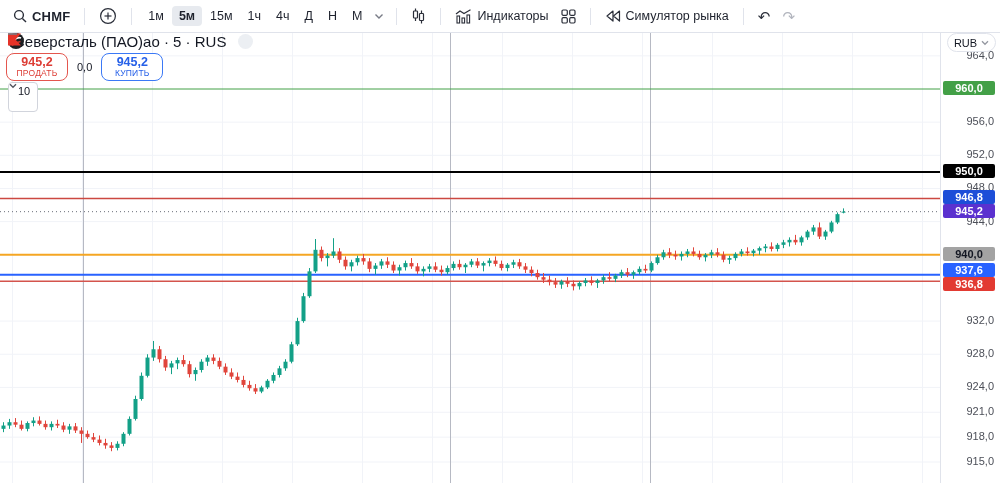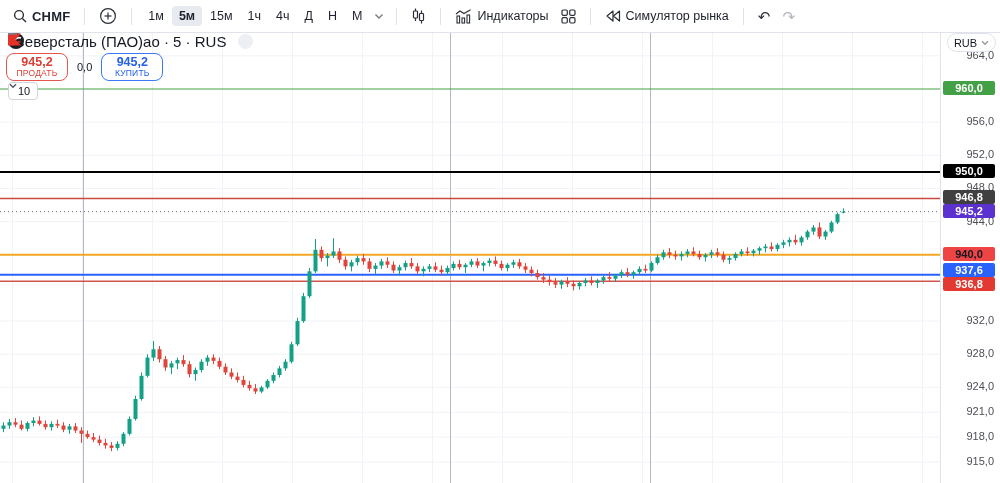--- a/index.html
+++ b/index.html
@@ -50,21 +50,21 @@
     display:flex;flex-direction:column;align-items:center;justify-content:center;line-height:1.15;
     font-family:"Liberation Sans","DejaVu Sans",sans-serif;padding:0;
   }
   .trade-btn .p{font-size:12.5px;font-weight:700;}
   .trade-btn .t{font-size:8.5px;letter-spacing:.2px;}
   .sell{border:1px solid #e4564e;color:#dd3d35;}
   .buy{border:1px solid #3b79f6;color:#2660e8;}
   .spread{font-size:11px;color:#131722;}
   
   .lot{
-    position:absolute;top:54px;left:8px;height:16px;padding:0 7px 0 5px;background:#fff;
+    position:absolute;top:54px;left:8px;height:16px;padding:0 7px 12px 5px;background:#fff;
     border:1px solid #d1d4dc;border-radius:4px;display:flex;align-items:center;gap:4px;
     font-size:11px;color:#131722;z-index:20;cursor:pointer;
   }
   
   .axis{
     position:absolute;top:28px;left:940px;width:60px;height:455px;background:#fff;
     border-left:1px solid #e0e3eb;font-size:11px;z-index:10;cursor:ns-resize;
   }
   .tick{position:absolute;right:7px;color:#4c4f58;z-index:1;white-space:nowrap;}
   .pbadge{
@@ -559,18 +559,18 @@
     <div class="tick" style="top: 153.467px;">948,0</div>
     <div class="tick" style="top: 186.622px;">944,0</div>
     <div class="tick" style="top: 286.089px; margin-left: 28px;">932,0</div>
     <div class="tick" style="top: 319.245px;">928,0</div>
     <div class="tick" style="top: 352.4px;">924,0</div>
     <div class="tick" style="top: 377.267px;">921,0</div>
     <div class="tick" style="top: 402.134px;">918,0</div>
     <div class="tick" style="top: 427px;">915,0</div>
     <div class="pbadge" style="top: 53px; background: rgb(67, 160, 71); color: rgb(255, 255, 255);">960,0</div>
     <div class="pbadge" style="top: 135.889px; background: rgb(0, 0, 0); color: rgb(255, 255, 255);">950,0</div>
-    <div class="pbadge" style="top: 162.413px; background: #404040; color: rgb(255, 255, 255);">946,8</div>
+    <div class="pbadge" style="top: 162.413px; background: #1d4ed8; color: rgb(255, 255, 255);">946,8</div>
     <div class="pbadge" style="top: 175.676px; background: rgb(91, 49, 207); color: rgb(255, 255, 255);">945,2</div>
-    <div class="pbadge" style="top: 218.778px; background: #ef4444; color: rgb(19, 23, 34);">940,0</div>
+    <div class="pbadge" style="top: 218.778px; background: #a3a3a3; color: rgb(19, 23, 34);">940,0</div>
     <div class="pbadge" style="top: 234.671px; background: rgb(41, 98, 255); color: rgb(255, 255, 255);">937,6</div>
     <div class="pbadge" style="top: 249.302px; background: rgb(226, 58, 50); color: rgb(255, 255, 255);">936,8</div>
   </div>
 
 </body></html>

